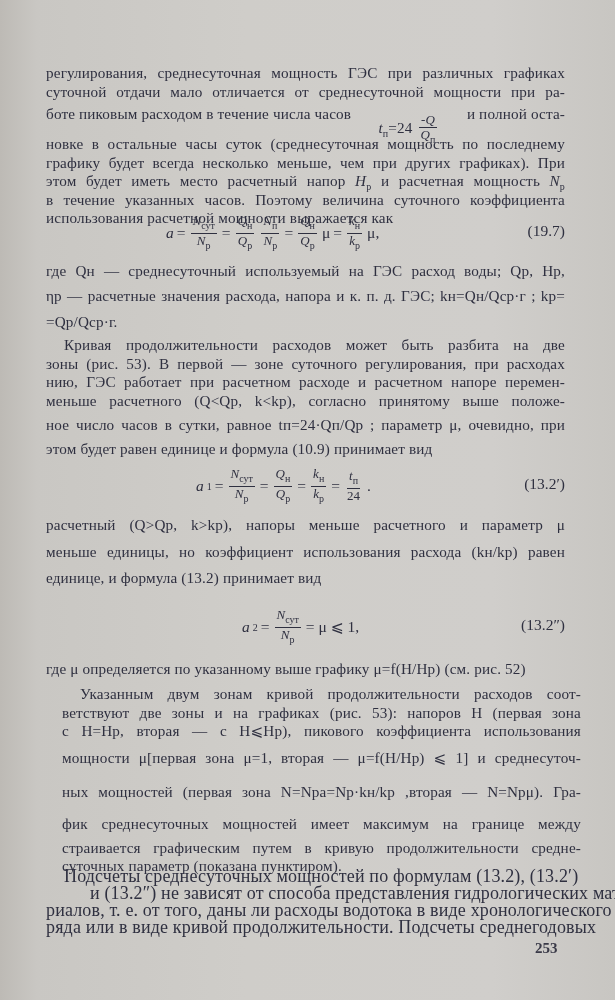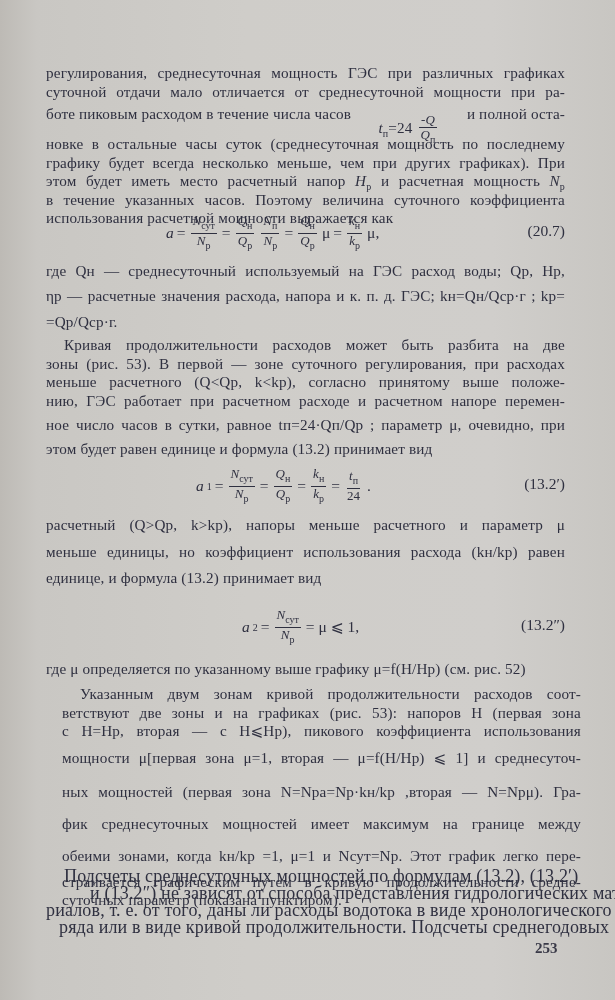--- a/index.html
+++ b/index.html
@@ -73,36 +73,36 @@
           <span class="den"><i>Q</i><sub>р</sub></span>
         </span>
       <span>μ</span>
         <span>=</span>
       <span class="frac">
           <span class="num"><i>k</i><sub>н</sub></span>
           <span class="den"><i>k</i><sub>р</sub></span>
         </span>
       <span>μ,</span>
     </div>
-    <div class="eqnum" style="top:10px;">(20.7)</div>
+    <div class="eqnum" style="top:10px;">(19.7)</div>
   </div>
 
   <div class="text" style="top:262px;">
     <span class="j" style="height:25px;">где Qн — среднесуточный используемый на ГЭС расход воды; Qр, Hр,</span>
     <span class="j" style="height:26px;">ηр — расчетные значения расхода, напора и к. п. д. ГЭС; kн=Qн/Qср·г ; kр=</span>
     <span class="l" style="height:24px;">=Qр/Qср·г.</span>
   </div>
 
   <div class="text" style="top:336px;">
     <span class="j ind">Кривая продолжительности расходов может быть разбита на две</span>
     <span class="j">зоны (рис. 53). В первой — зоне суточного регулирования, при расходах</span>
+    <span class="j">нию, ГЭС работает при расчетном расходе и расчетном напоре перемен-</span>
     <span class="j">меньше расчетного (Q&lt;Qр, k&lt;kр), согласно принятому выше положе-</span>
-    <span class="j">нию, ГЭС работает при расчетном расходе и расчетном напоре перемен-</span>
     <span class="j" style="height:30px;line-height:30px;">ное число часов в сутки, равное tп=24·Qп/Qр ; параметр μ, очевидно, при</span>
-    <span class="l">этом будет равен единице и формула (13.2) принимает вид</span>
+    <span class="l">этом будет равен единице и формула (10.9) принимает вид</span>
   </div>
 
   <div class="eq" style="top:465px;height:40px;">
     <div class="eqbody" style="left:150px;top:2px;">
       <i>a</i>
         <sub>1</sub>
         <span>=</span>
       <span class="frac">
           <span class="num"><i>N</i><sub>сут</sub></span>
           <span class="den"><i>N</i><sub>р</sub></span>
@@ -151,26 +151,25 @@
     <span class="l">где μ определяется по указанному выше графику μ=f(H/Hр) (см. рис. 52)</span>
   </div>
 
   <div class="text" style="top:685px;margin-left:16px;">
     <span class="j ind">Указанным двум зонам кривой продолжительности расходов соот-</span>
     <span class="j">ветствуют две зоны и на графиках (рис. 53): напоров H (первая зона</span>
     <span class="j">с H=Hр, вторая — с H⩽Hр), пикового коэффициента использования</span>
     <span class="j" style="height:34px;line-height:34px;">мощности μ[первая зона μ=1, вторая — μ=f(H/Hр) ⩽ 1] и среднесуточ-</span>
     <span class="j" style="height:34px;line-height:34px;">ных мощностей (первая зона N=Nрa=Nр·kн/kр ,вторая — N=Nрμ). Гра-</span>
     <span class="j" style="height:30px;line-height:30px;">фик среднесуточных мощностей имеет максимум на границе между</span>
-    <span class="j" style="height:34px;line-height:34px;">обеими зонами, когда kн/kр =1, μ=1 и Nсут=Nр. Этот график легко пере-</span>
     <span class="j">страивается графическим путем в кривую продолжительности средне-</span>
     <span class="l">суточных параметр (показана пунктиром).</span>
   </div>
 
   <div class="text" style="top:868px;font-size:18px;line-height:17px;">
     <span class="j ind" style="height:17px;">Подсчеты среднесуточных мощностей по формулам (13.2), (13.2′)</span>
     <span class="j" style="height:17px;margin-left:44px;">и (13.2″) не зависят от способа представления гидрологических мате-</span>
     <span class="j" style="height:17px;">риалов, т. е. от того, даны ли расходы водотока в виде хронологического</span>
-    <span class="j" style="height:17px;margin-left:13px;">ряда или в виде кривой продолжительности. Подсчеты среднегодовых</span>
+    <span class="j" style="height:17px;">ряда или в виде кривой продолжительности. Подсчеты среднегодовых</span>
   </div>
 
   <div class="pnum">253</div>
 </div>
 
 </body></html>

